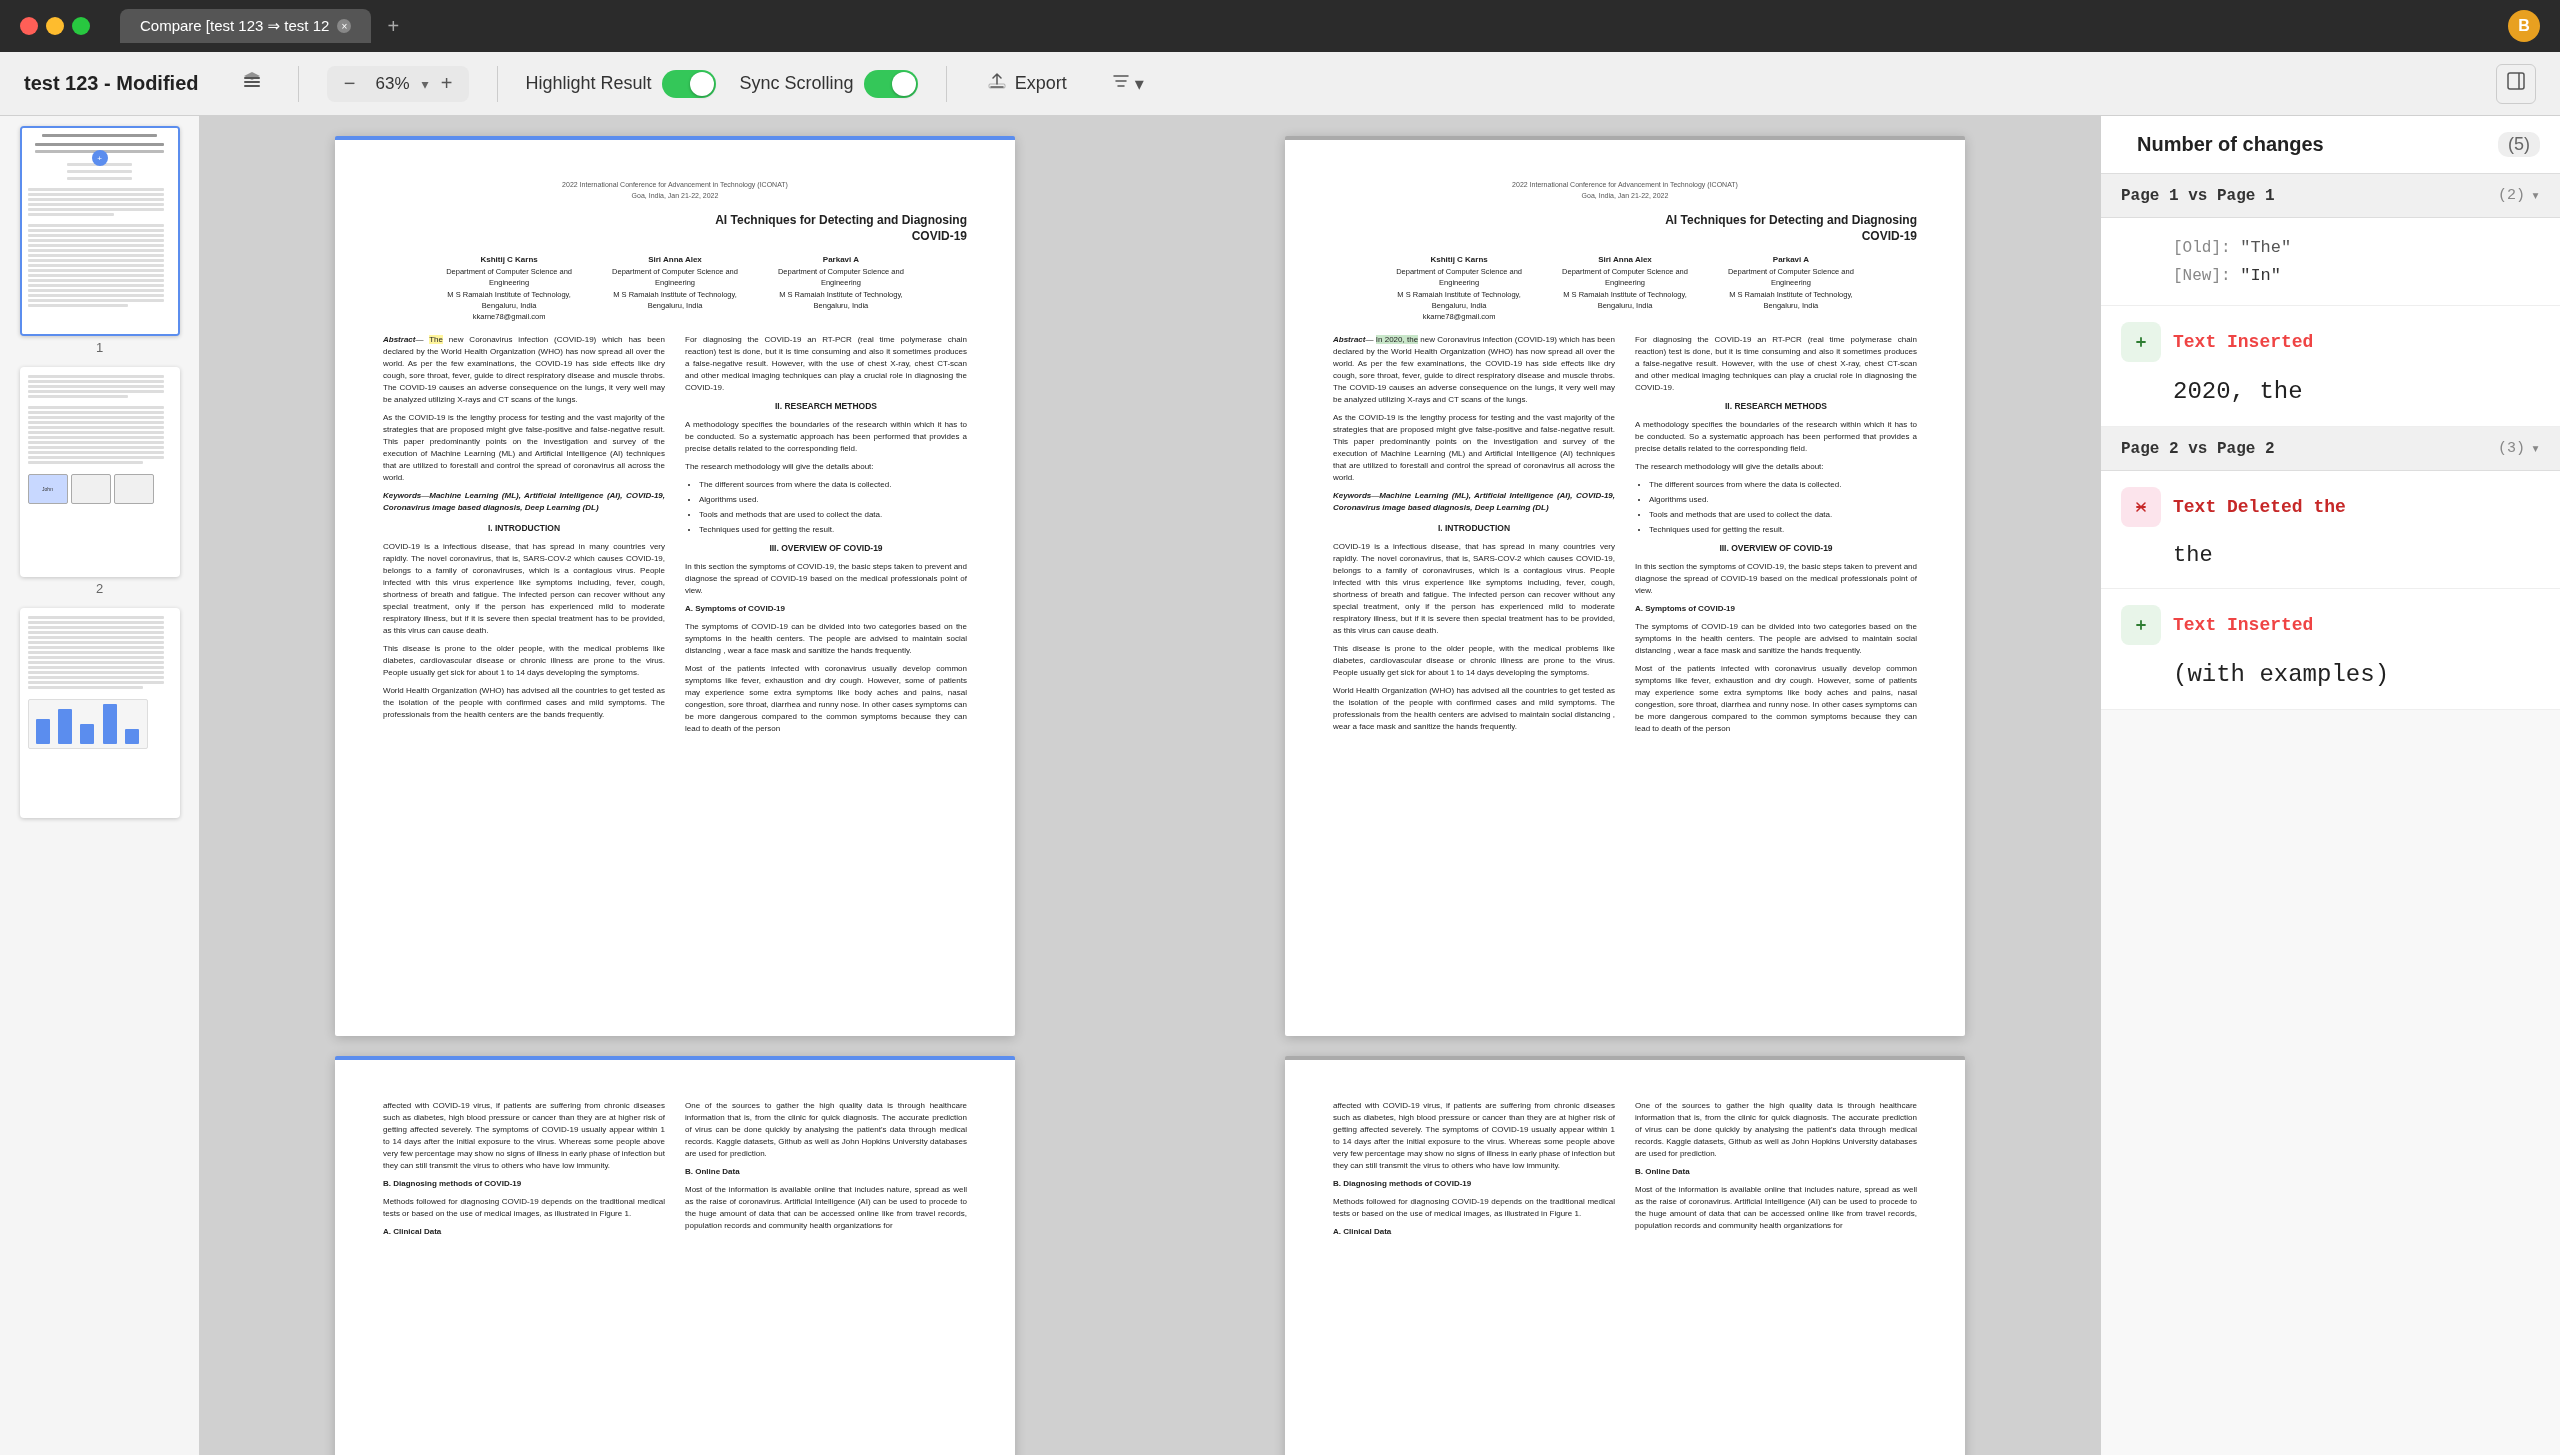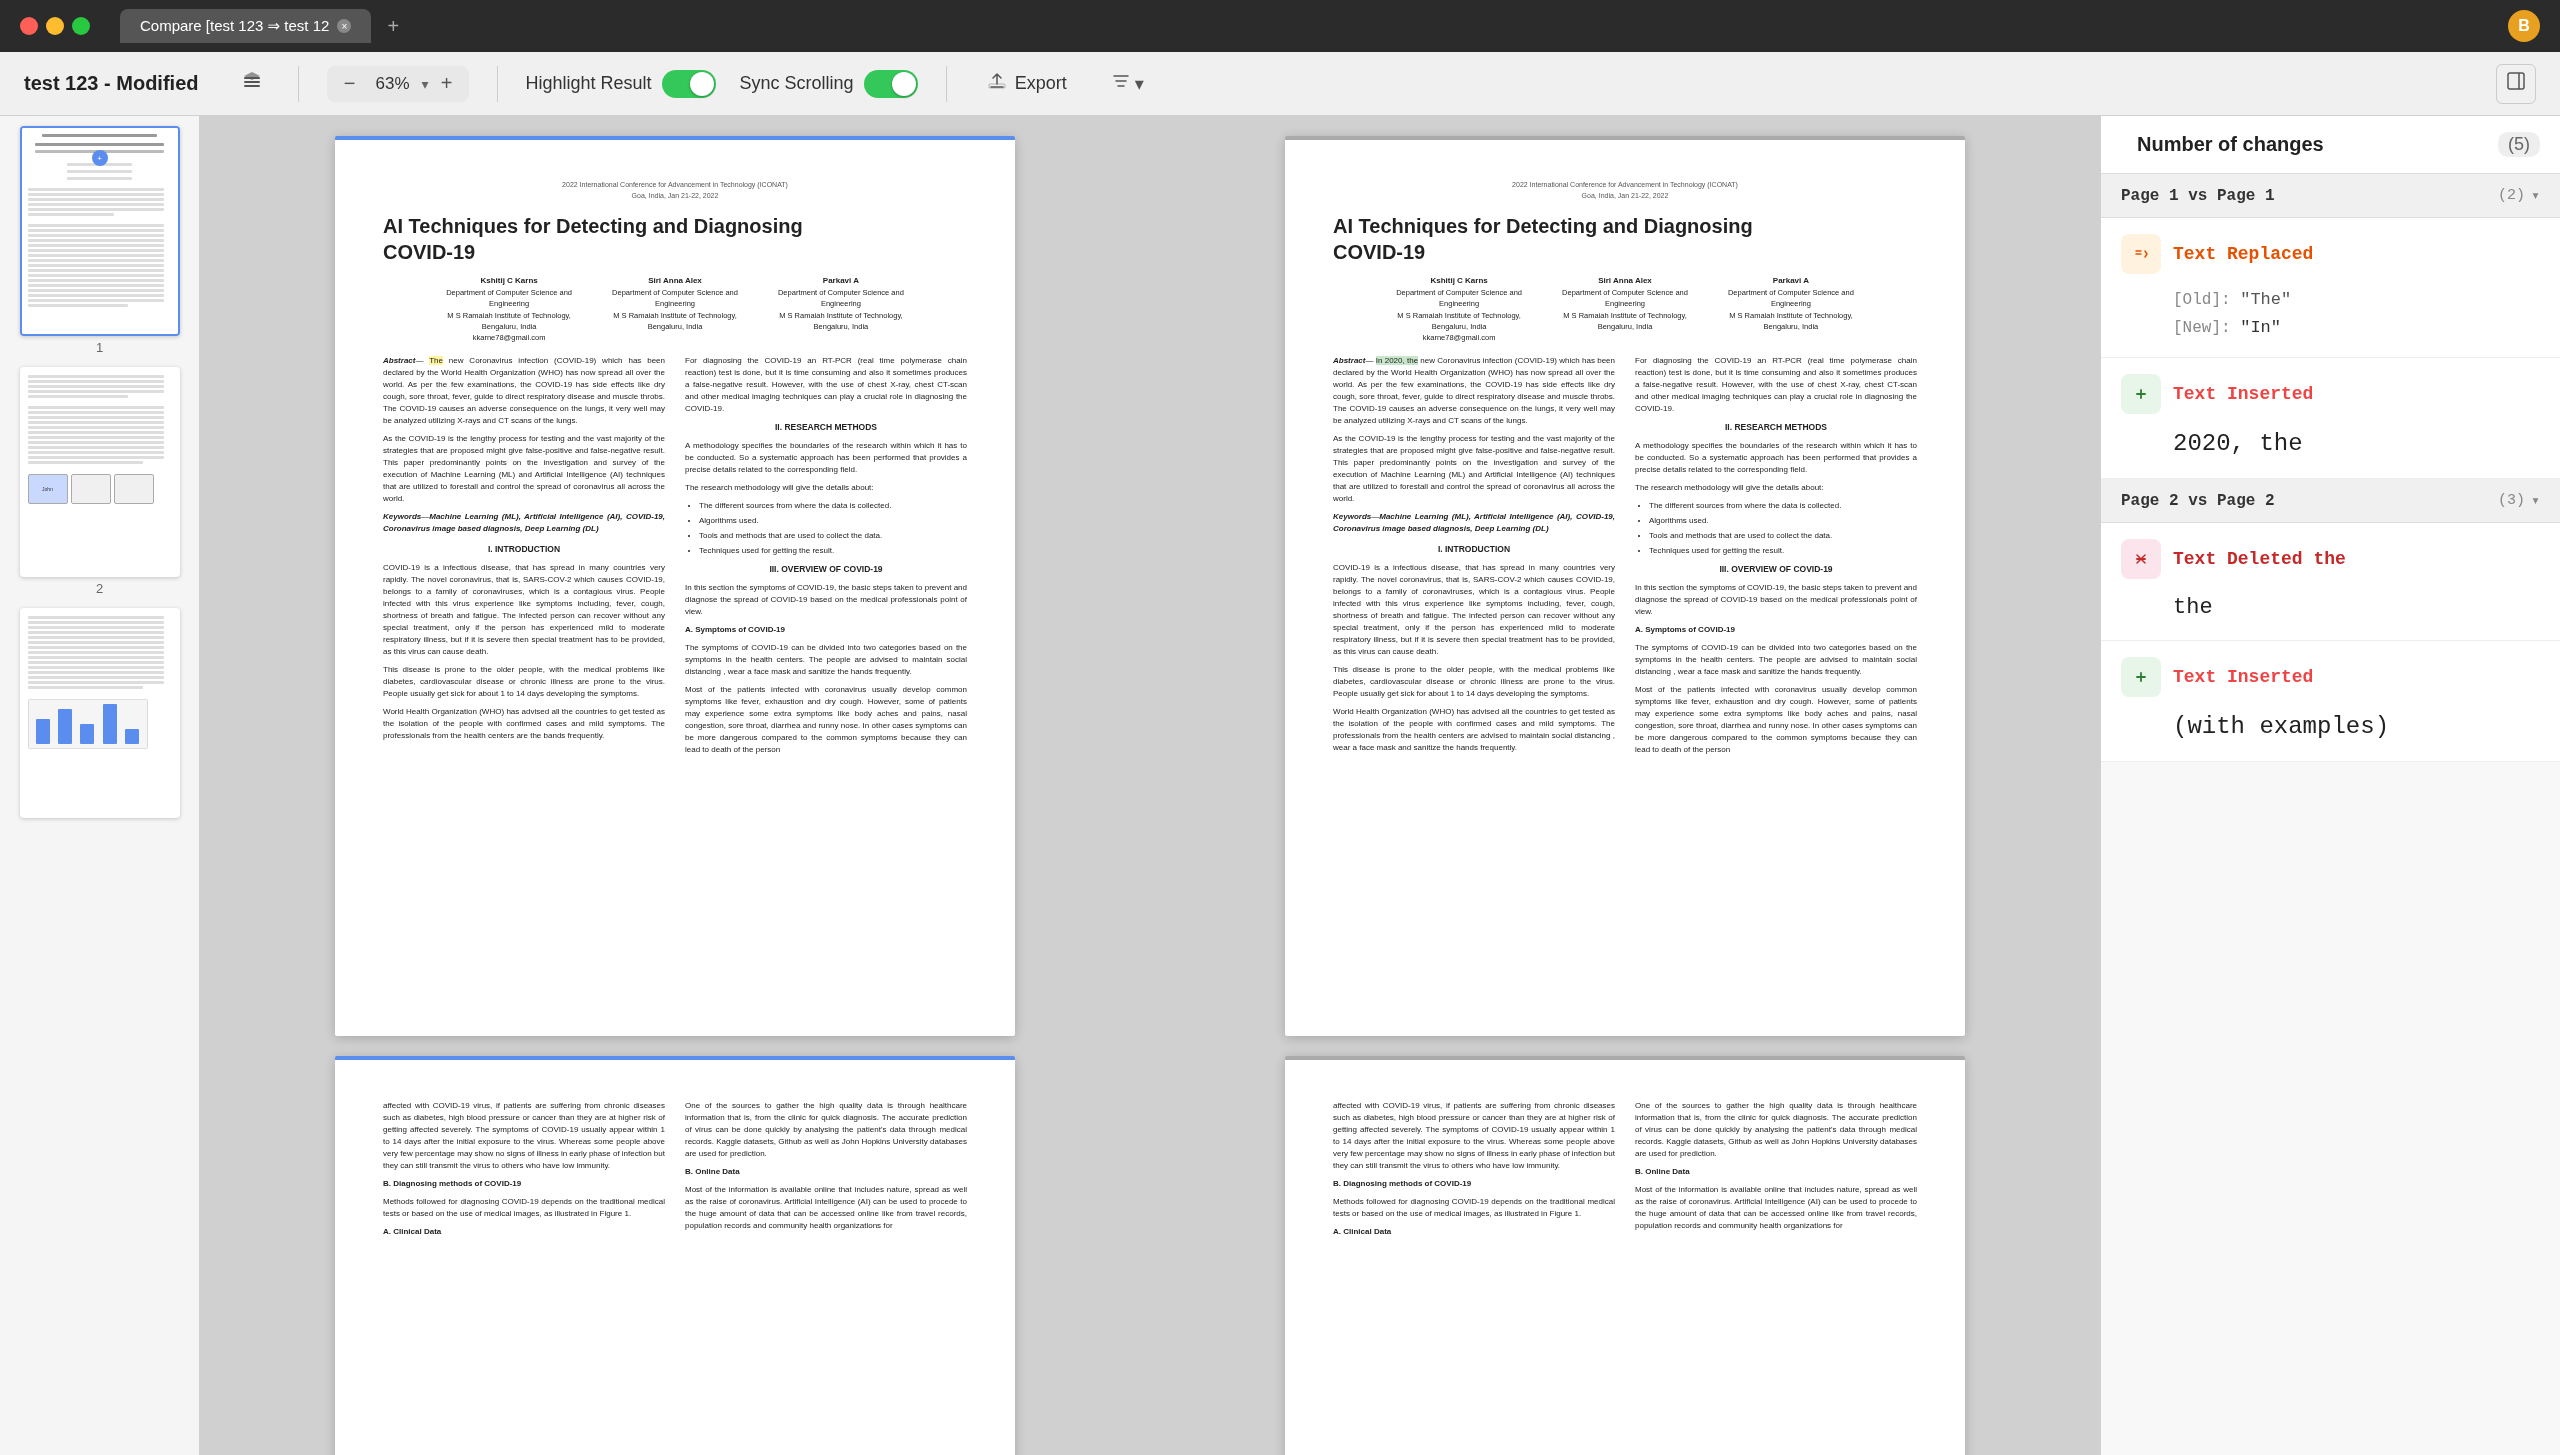--- a/index.html
+++ b/index.html
@@ -318,22 +318,22 @@
       border-top: 4px solid #5b8dee;
     }
     .doc-header-conf {
       text-align: center;
       font-size: 7px;
       color: #555;
       margin-bottom: 12px;
       line-height: 1.5;
     }
     .doc-title {
-      text-align: left;
-      font-size: 20px;
+      text-align: right;
+      font-size: 12px;
       font-weight: bold;
       margin-bottom: 10px;
       line-height: 1.3;
     }
     .doc-authors {
       display: flex;
       justify-content: center;
       gap: 40px;
       font-size: 7.5px;
       text-align: center;
@@ -829,29 +829,20 @@
       <div class="page-group">
         <div class="page-group-header">
           <span class="page-group-title">Page 1 vs Page 1</span>
           <span class="page-group-count">
             <span>(2)</span>
             <span>▾</span>
           </span>
         </div>
 
         <div class="change-item">
-          <div class="change-type-header">
-            <div class="change-icon replaced">
-              <svg width="24" height="24" viewBox="0 0 24 24" fill="none">
-                <rect x="2" y="4" width="20" height="16" rx="3" fill="#fff3e0"></rect>
-                <path d="M7 9h5M7 12h5M16 9l2 3-2 3" stroke="#e65100" stroke-width="1.5" stroke-linecap="round" stroke-linejoin="round"></path>
-              </svg>
-            </div>
-            <span class="change-type-label replaced">Text Replaced</span>
-          </div>
           <div class="change-detail">
             <div>
               <span class="change-old">[Old]:</span>
               <span style="font-size:17px;color:#555;"> </span>
               <span style="font-size:17px;color:#555;">"The"</span>
             </div>
             <div>
               <span class="change-old">[New]:</span>
               <span style="font-size:17px;color:#333;"> </span>
               <span style="font-size:17px;color:#333;">"In"</span>

